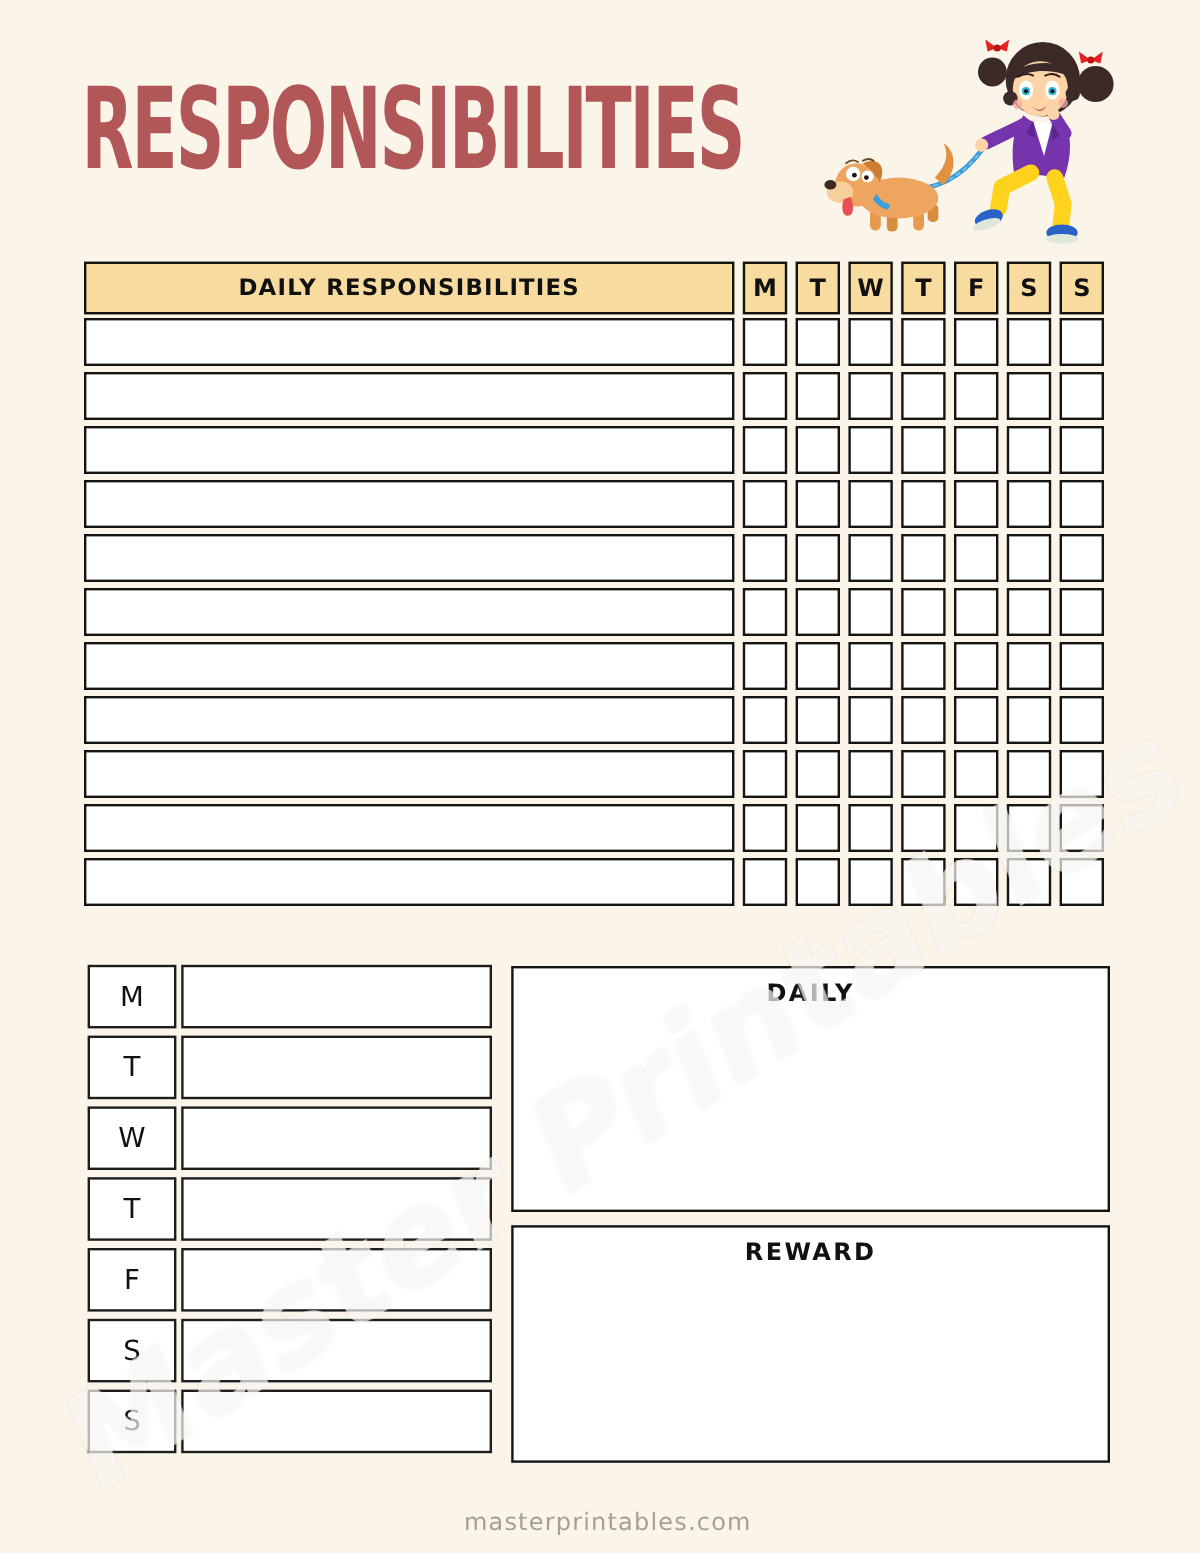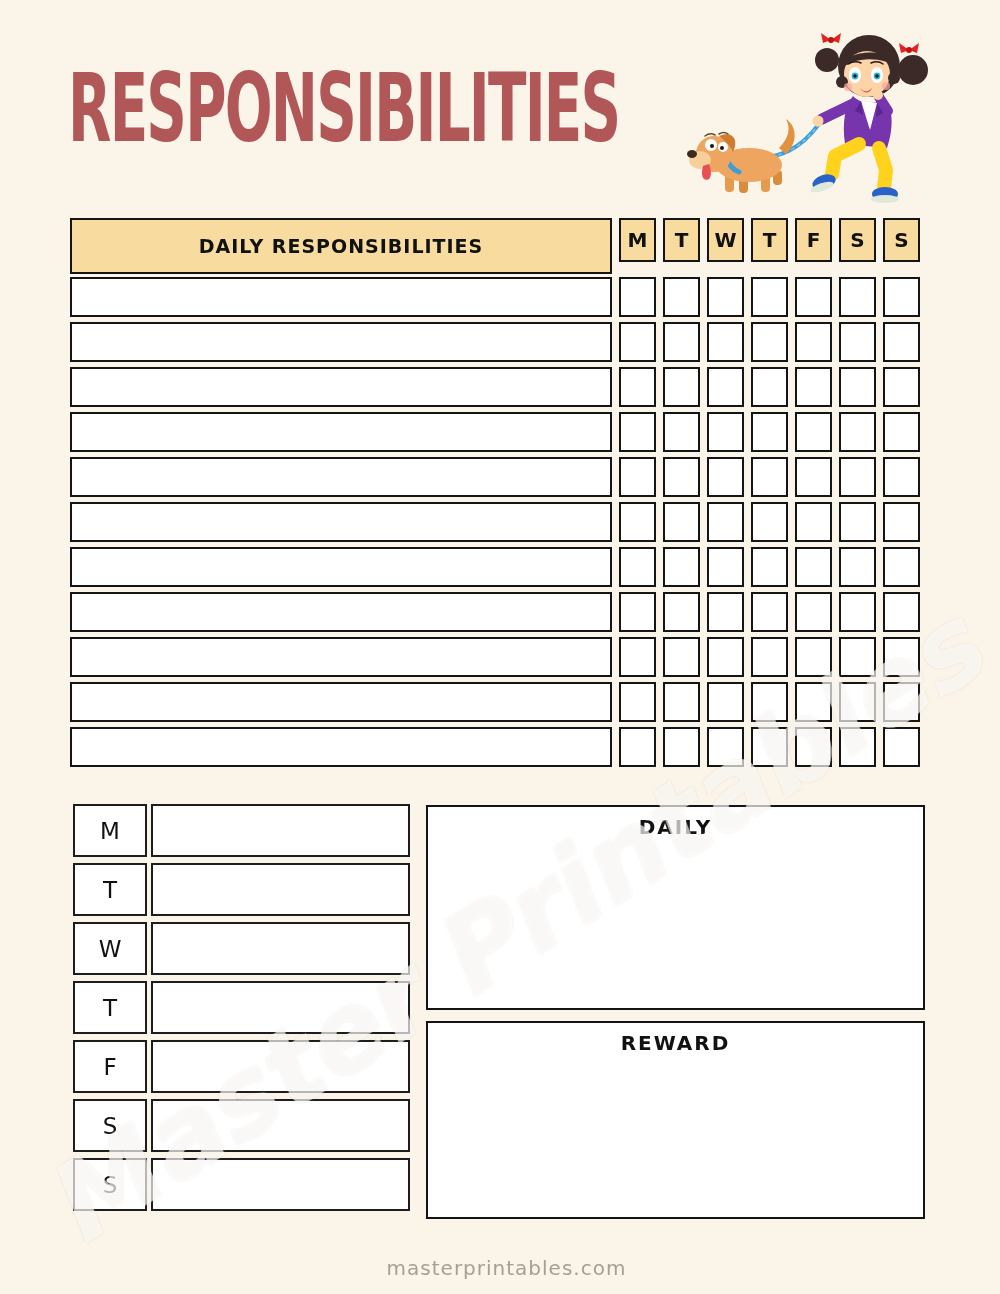--- a/index.html
+++ b/index.html
@@ -20,21 +20,21 @@
     transform:scaleX(0.60); transform-origin:left top; line-height:1.0;
   }
 
   
   .illustration{ position:absolute; left:681px; top:8px; width:260px; height:200px; }
 
   
   .chart-table{ position:absolute; left:70px; top:218px; width:853px; }
   .chart-head{ display:flex; gap:7px; margin-bottom:3px; }
   .main-header{
-    width:542px; height:56px; background:var(--header-bg);
+    width:542px; height:44px; background:var(--header-bg);
     border:2px solid var(--border); display:flex; align-items:center; justify-content:center;
     font-size:19px; font-weight:600; letter-spacing:1px; color:#111;
   }
   .day-header-box{
     width:37px; height:44px; background:var(--header-bg);
     border:2px solid var(--border); display:flex; align-items:center; justify-content:center;
     font-size:20px; font-weight:600; color:#111;
   }
   .task-row{ display:flex; gap:7px; margin-top:5px; }
   .task-row:first-child{ margin-top:0; }

